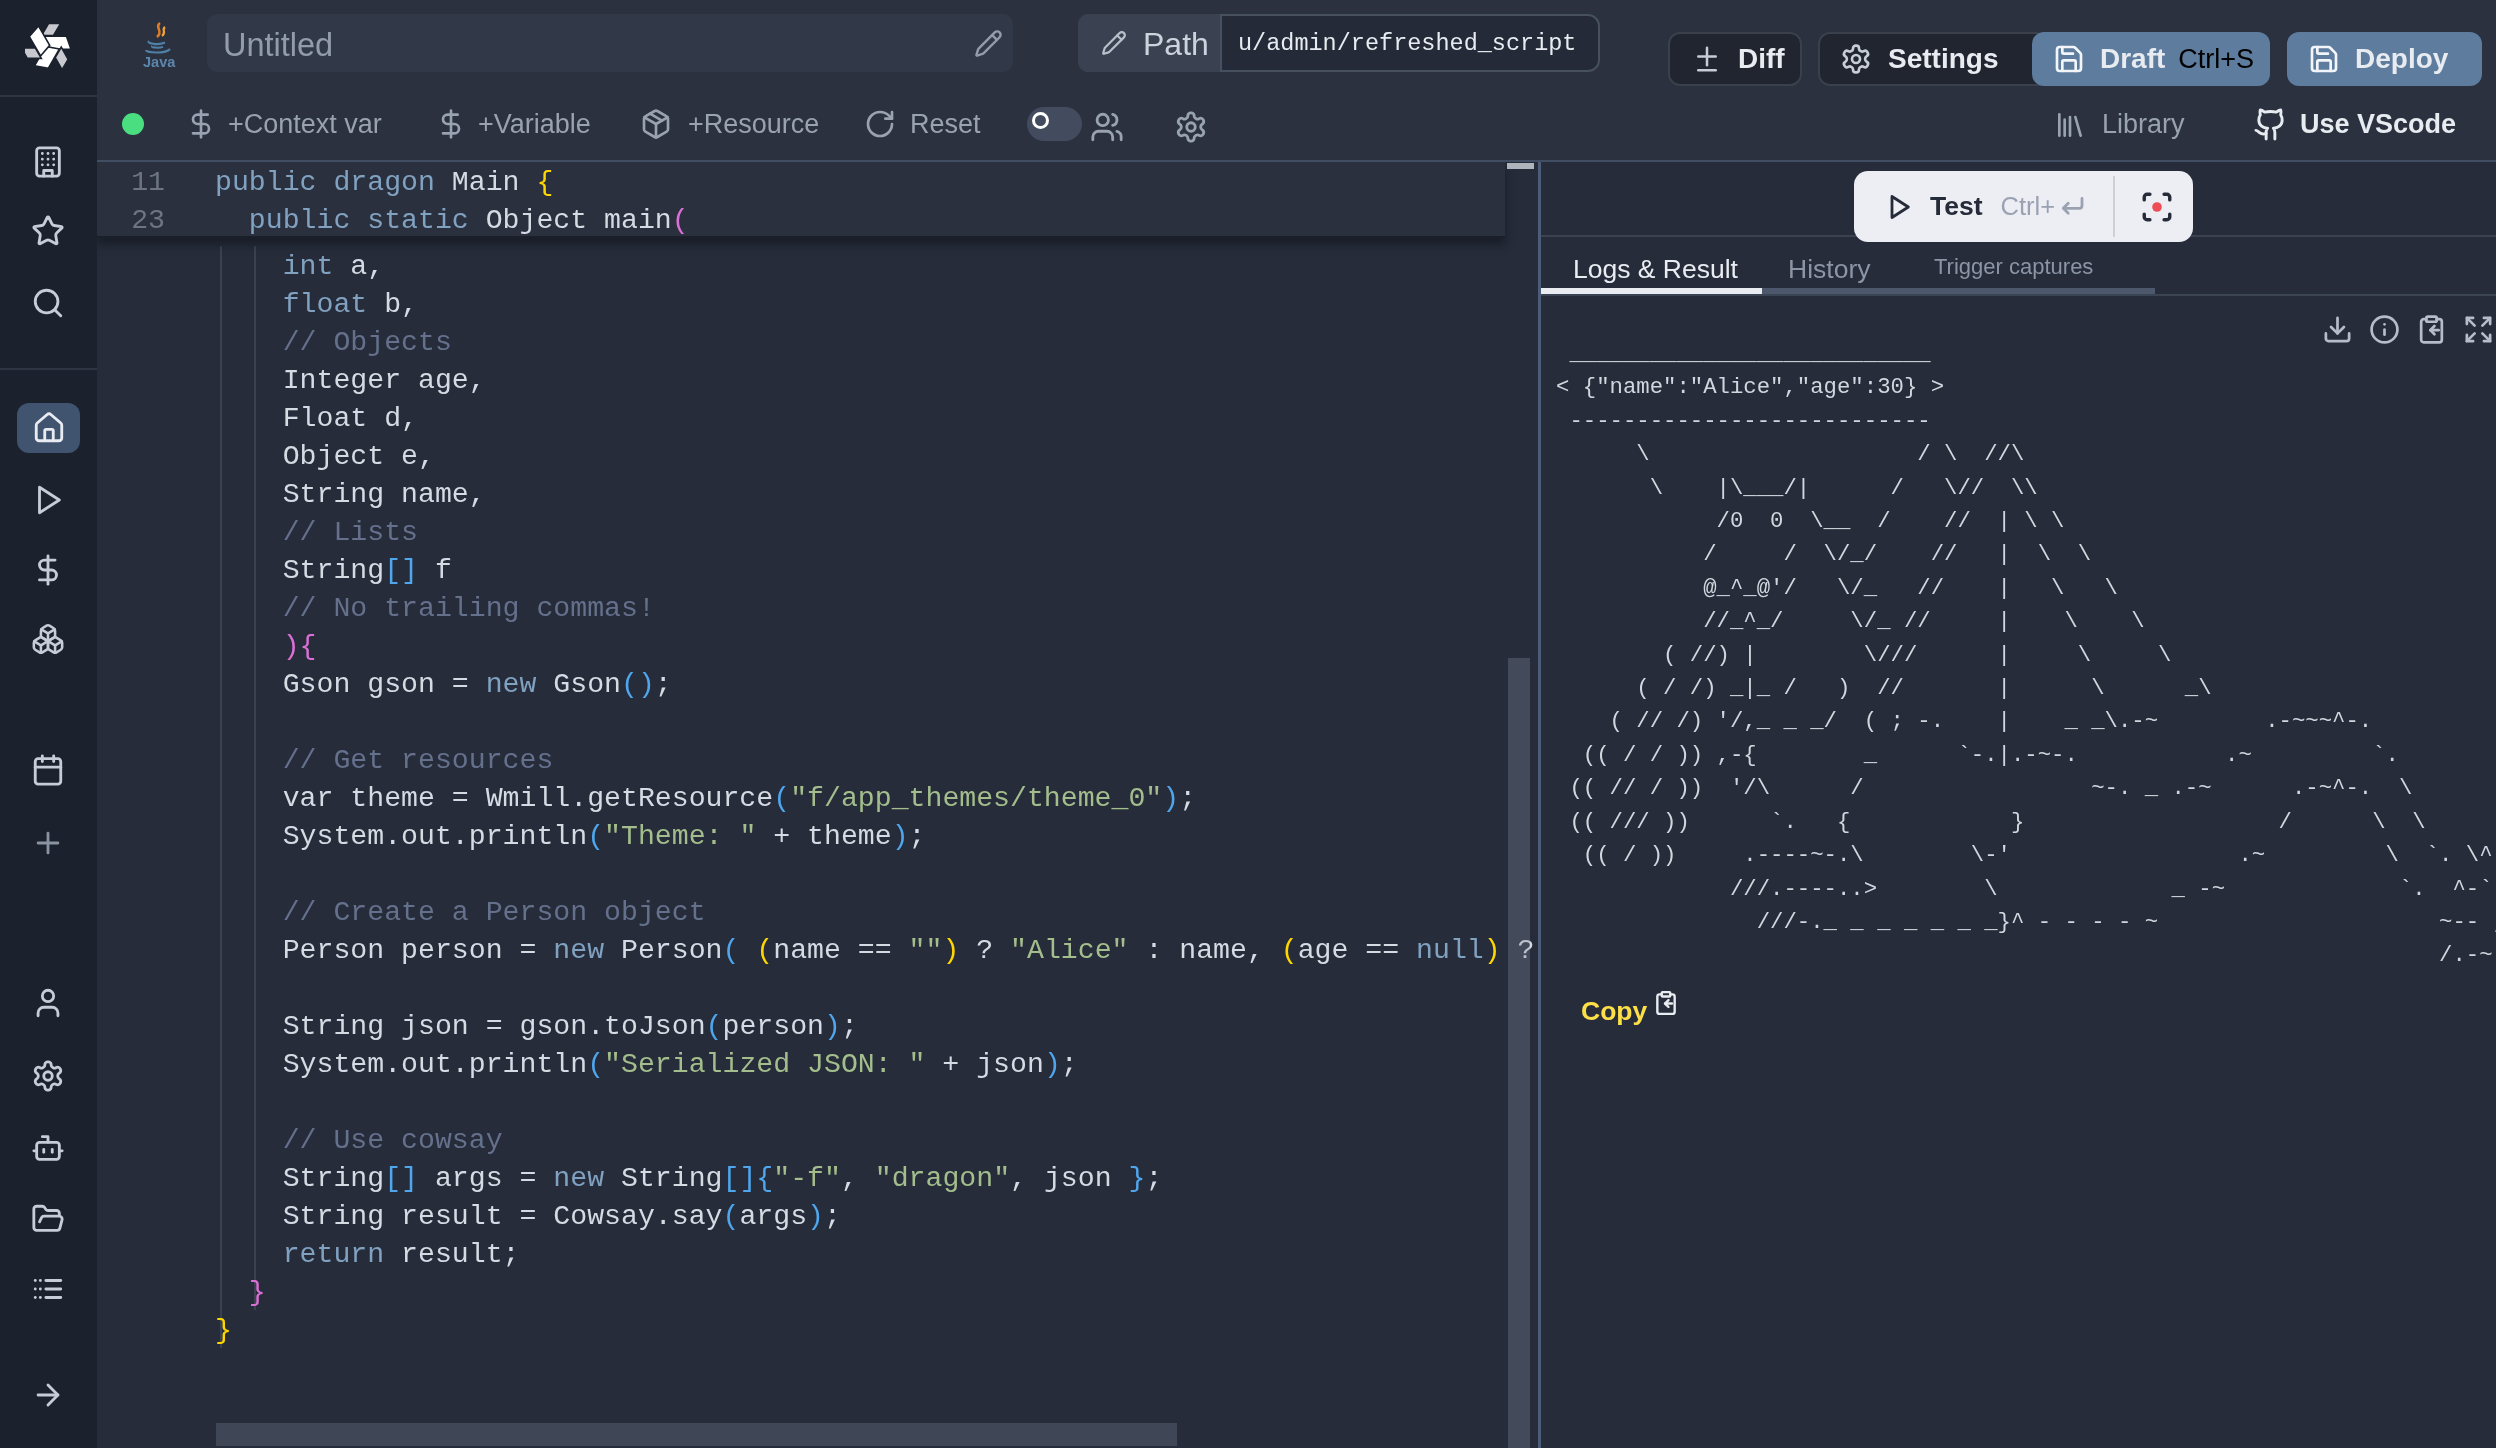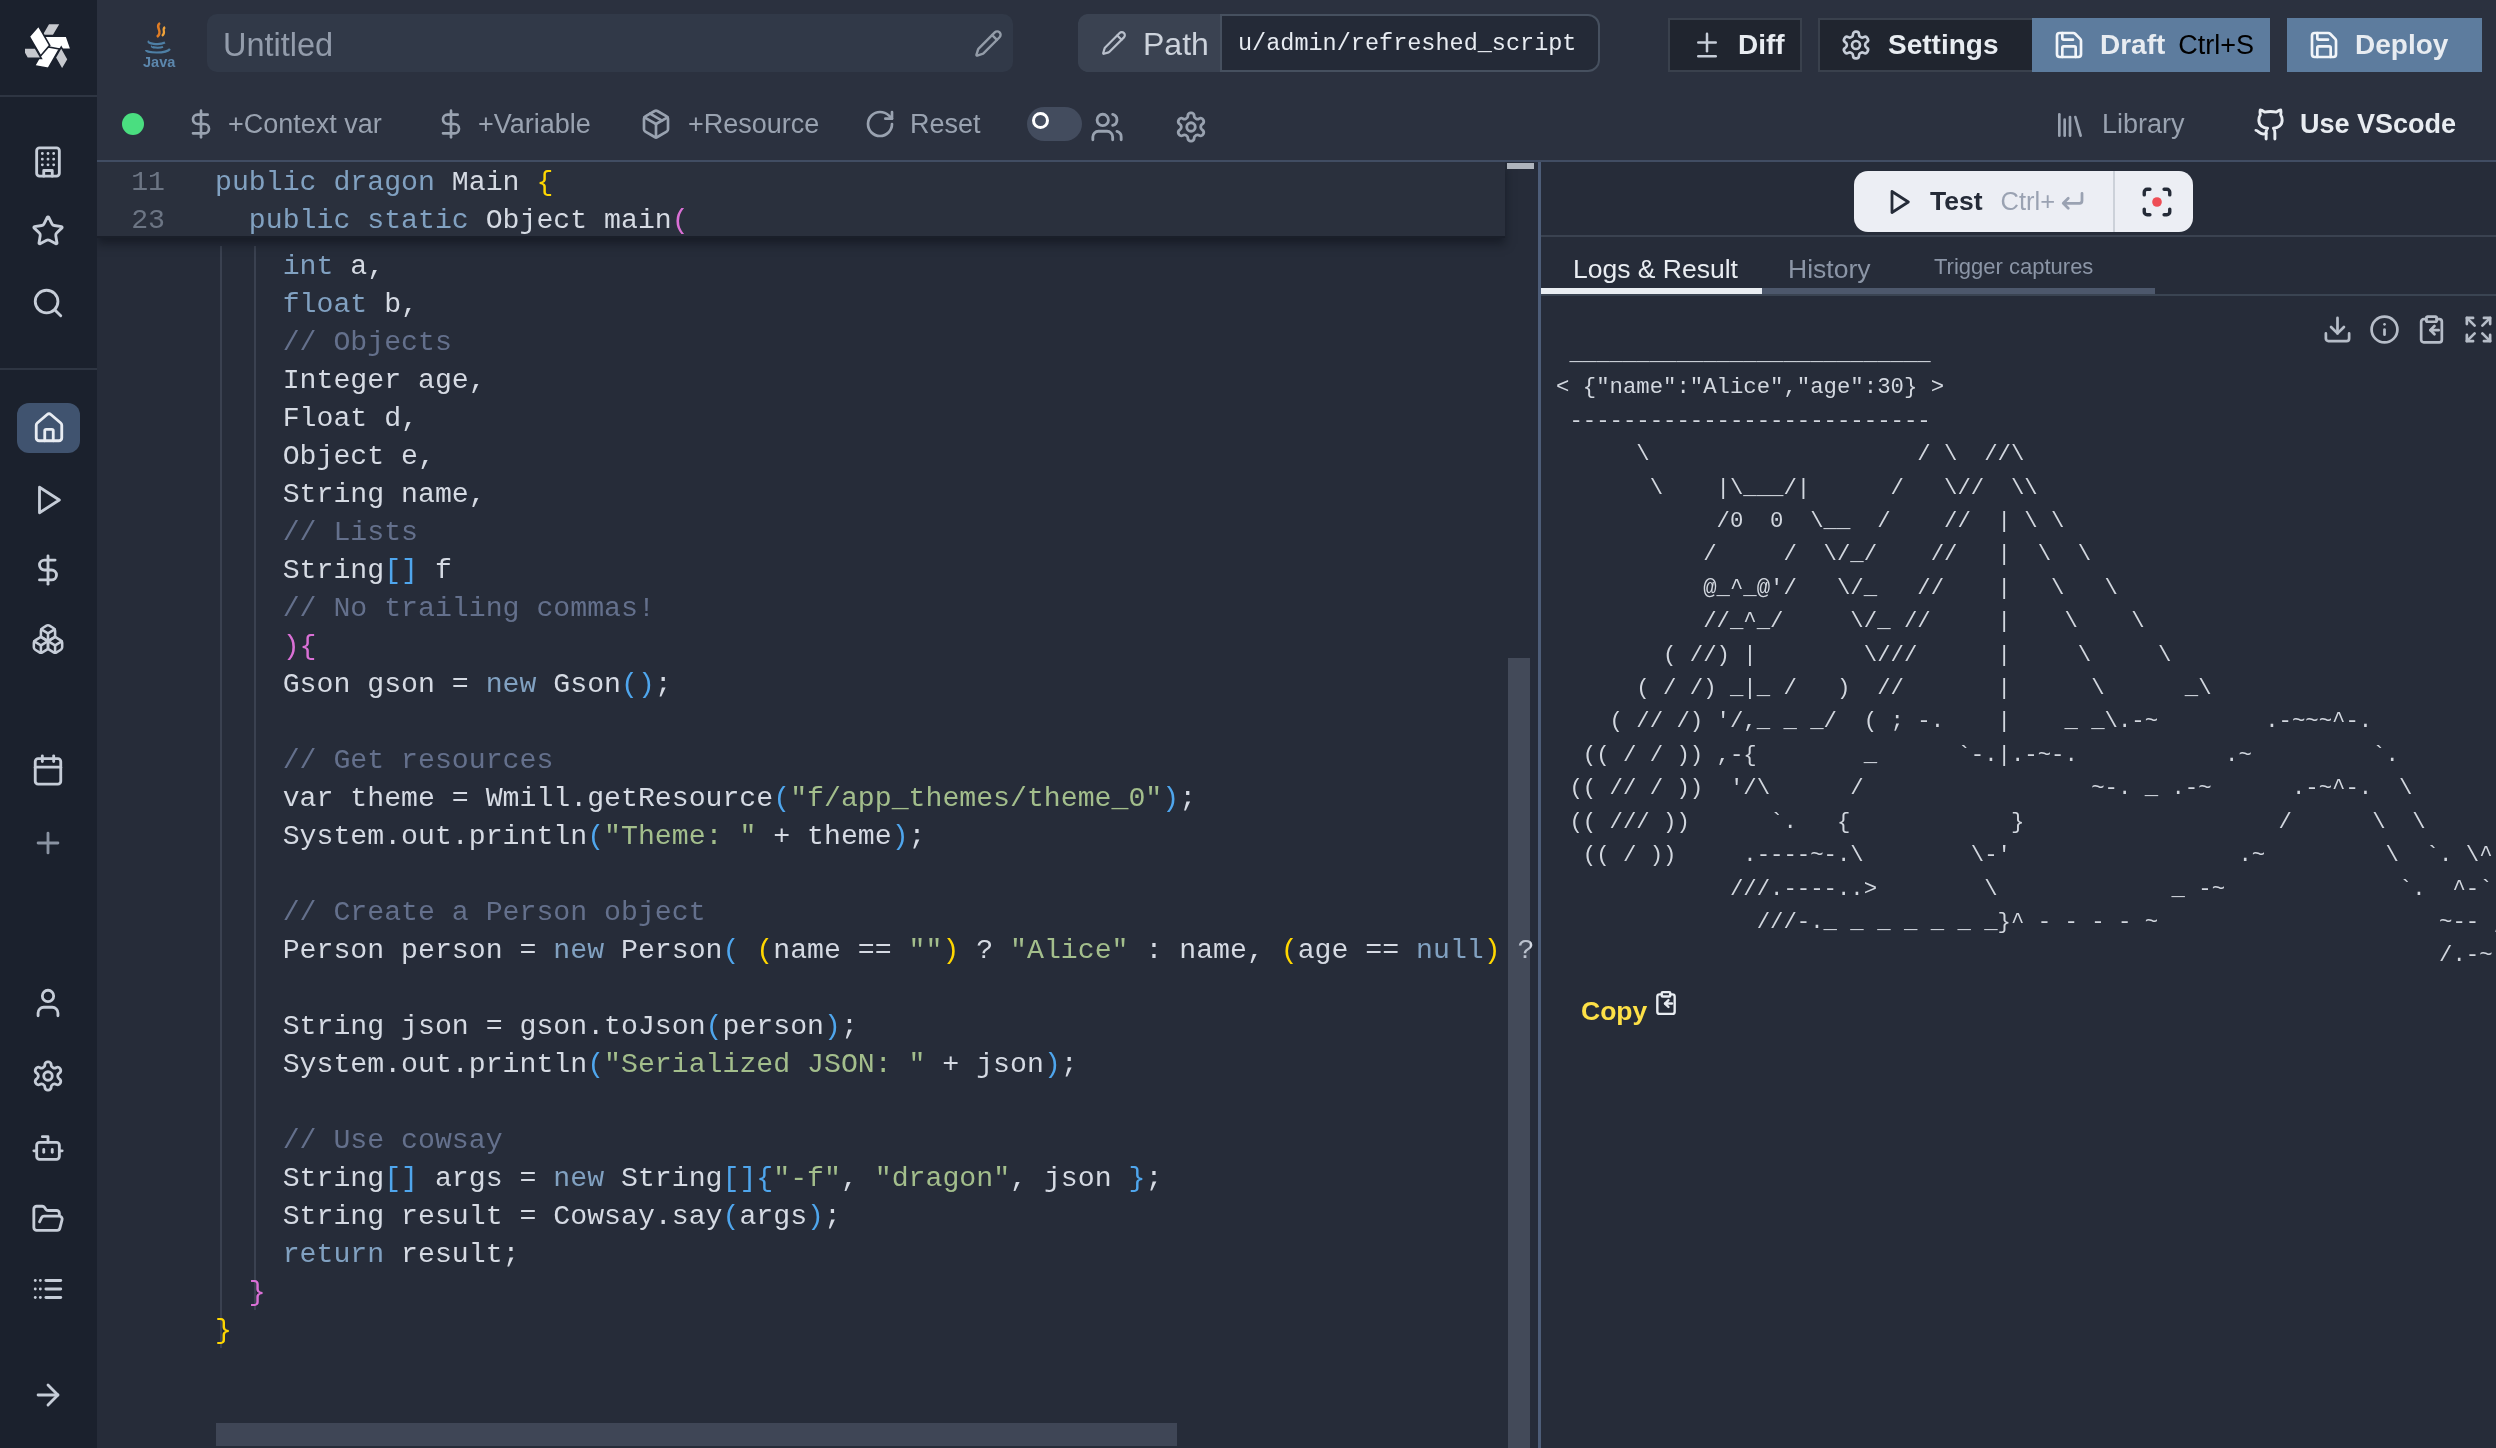--- a/index.html
+++ b/index.html
@@ -16,21 +16,21 @@
   .sbi { position:absolute; left:31px; width:34px; height:34px; }
 
   
   #topbar { left:97px; top:0; width:2399px; height:86px; background:#2b313f; }
   #toolbar { left:97px; top:86px; width:2399px; height:76px; background:#2b313f;
     border-bottom:2px solid #414d63; }
 
   #titlebox { left:110px; top:14px; width:806px; height:58px; background:#313948; border-radius:10px; }
   #titletext { left:126px; top:27px; font-size:32.5px; font-weight:500; color:#939cab; }
 
-  .btn { position:absolute; top:18px; height:54px; border-radius:0; display:flex;
+  .btn { position:absolute; top:32px; height:54px; border-radius:12px; display:flex;
     align-items:center; font-size:28px; font-weight:600; color:#e8ecf1; }
   .btn-dark { background:#20252f; border:2px solid #3a414d; }
   .btn-blue { background:#5d7c9e; }
 
   
   #editor { left:97px; top:162px; width:1441px; height:1286px; background:#262c39; overflow:hidden; }
   #code, #gutter, #stickycode, #stickygutter { font-size:28.2px; line-height:38px; white-space:pre; }
   #gutter, #stickygutter { color:#6c7584; text-align:right; width:68px; }
   #code, #stickycode { color:#d5dae3; }
   .k { color:#81a1c1; }
@@ -343,21 +343,21 @@
 23</pre>
     <pre class="abs" id="stickycode" style="left:118px;top:2px"><span class="k">public</span> <span class="k">dragon</span> Main <span class="b1">{</span>
   <span class="k">public</span> <span class="k">static</span> Object main<span class="b2">(</span></pre>
   </div>
   <div class="abs" style="left:1410px;top:1px;width:27px;height:6px;background:#aeb4bc"></div>
   <div class="abs" style="left:1411px;top:496px;width:22px;height:790px;background:rgba(130,140,160,.32)"></div>
   <div class="abs" style="left:119px;top:1261px;width:961px;height:23px;background:rgba(130,140,160,.28)"></div>
 </div>
 <div class="abs" id="rpanel">
   <div class="abs" style="left:0;top:73px;width:955px;height:2px;background:#3a4250"></div>
-  <div class="abs" style="left:313px;top:9px;width:339px;height:61px;background:#eceef4;border-radius:14px;display:flex;align-items:center">
+  <div class="abs" style="left:313px;top:9px;width:339px;height:71px;background:#eceef4;border-radius:14px;display:flex;align-items:center">
     <svg style="margin-left:31px" width="28" height="28" viewBox="0 0 24 24">
         <g class="ico" style="stroke:#252b38;stroke-width:2.4" fill="none">
       <polygon points="6 3 20 12 6 21 6 3"></polygon>
     </g>
       </svg>
     <span style="margin-left:17px;font-size:26.5px;font-weight:700;color:#252b38">Test</span>
     <span style="margin-left:18px;font-size:25.5px;color:#9aa2b2">Ctrl+</span>
     <svg style="margin-left:2px" width="30" height="30" viewBox="0 0 24 24">
         <g class="ico" style="stroke:#9aa2b2;stroke-width:2.2">
       <path d="M20 5v6a2 2 0 0 1-2 2H6"></path>

